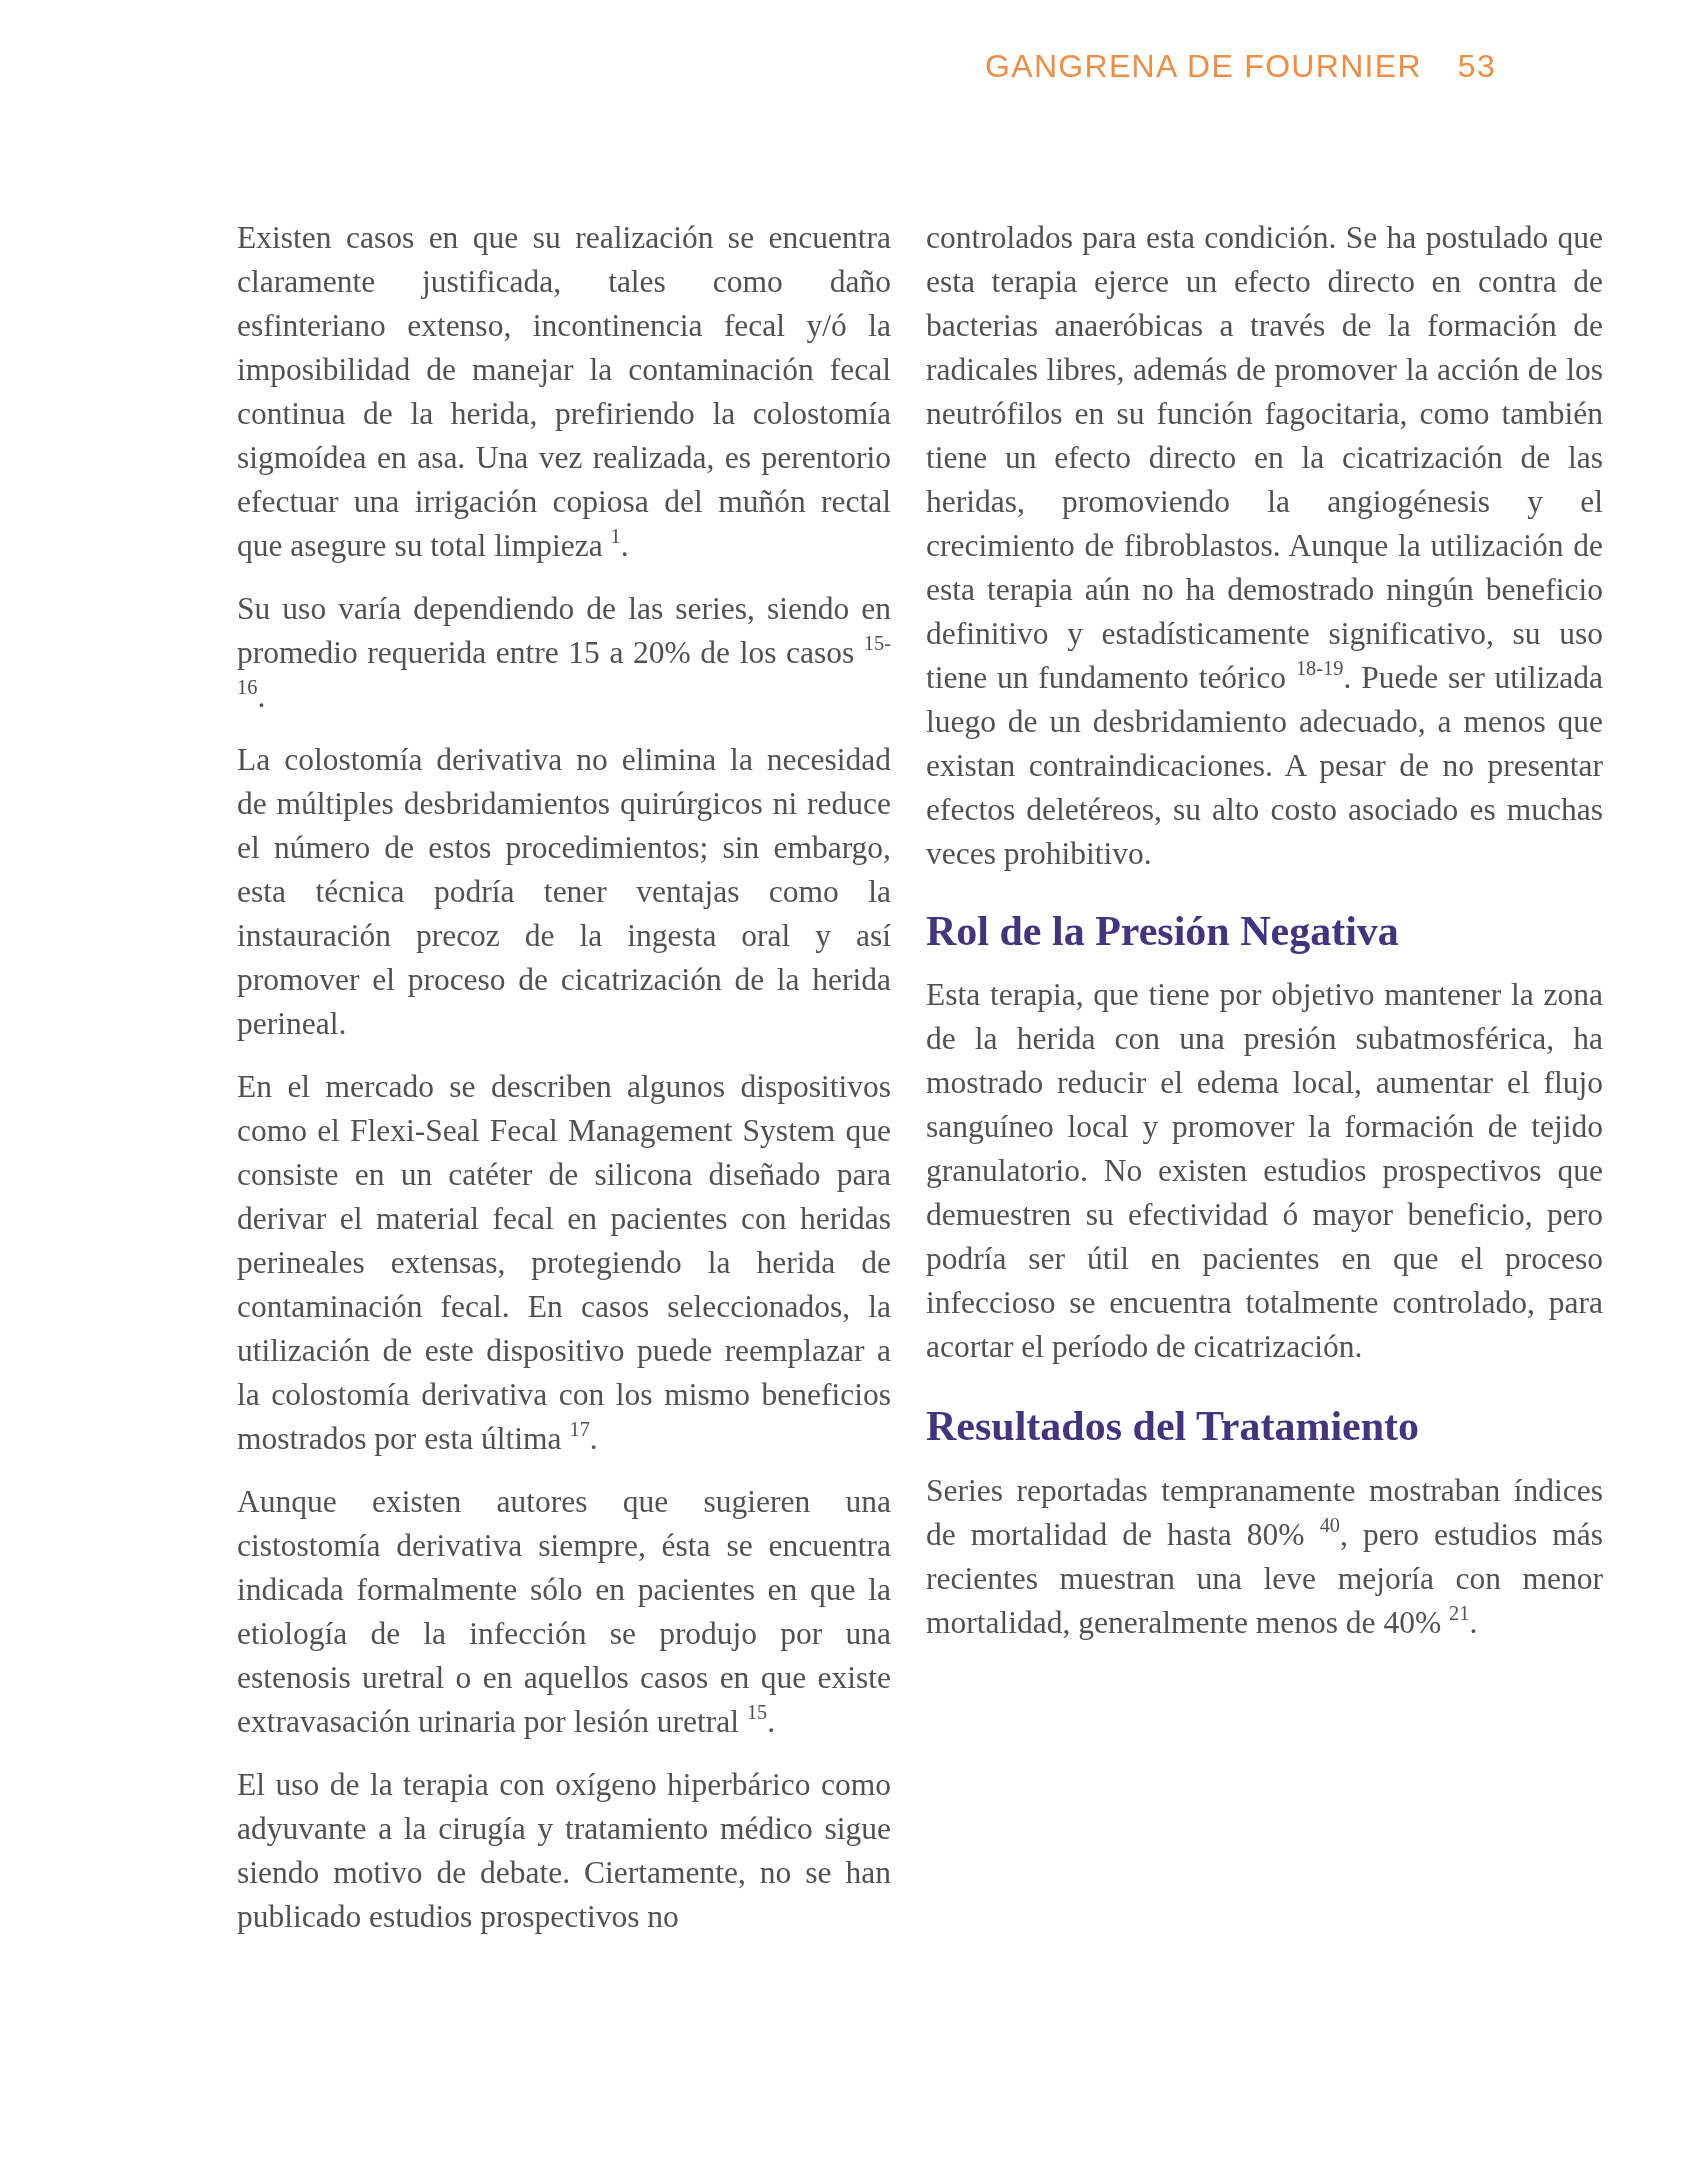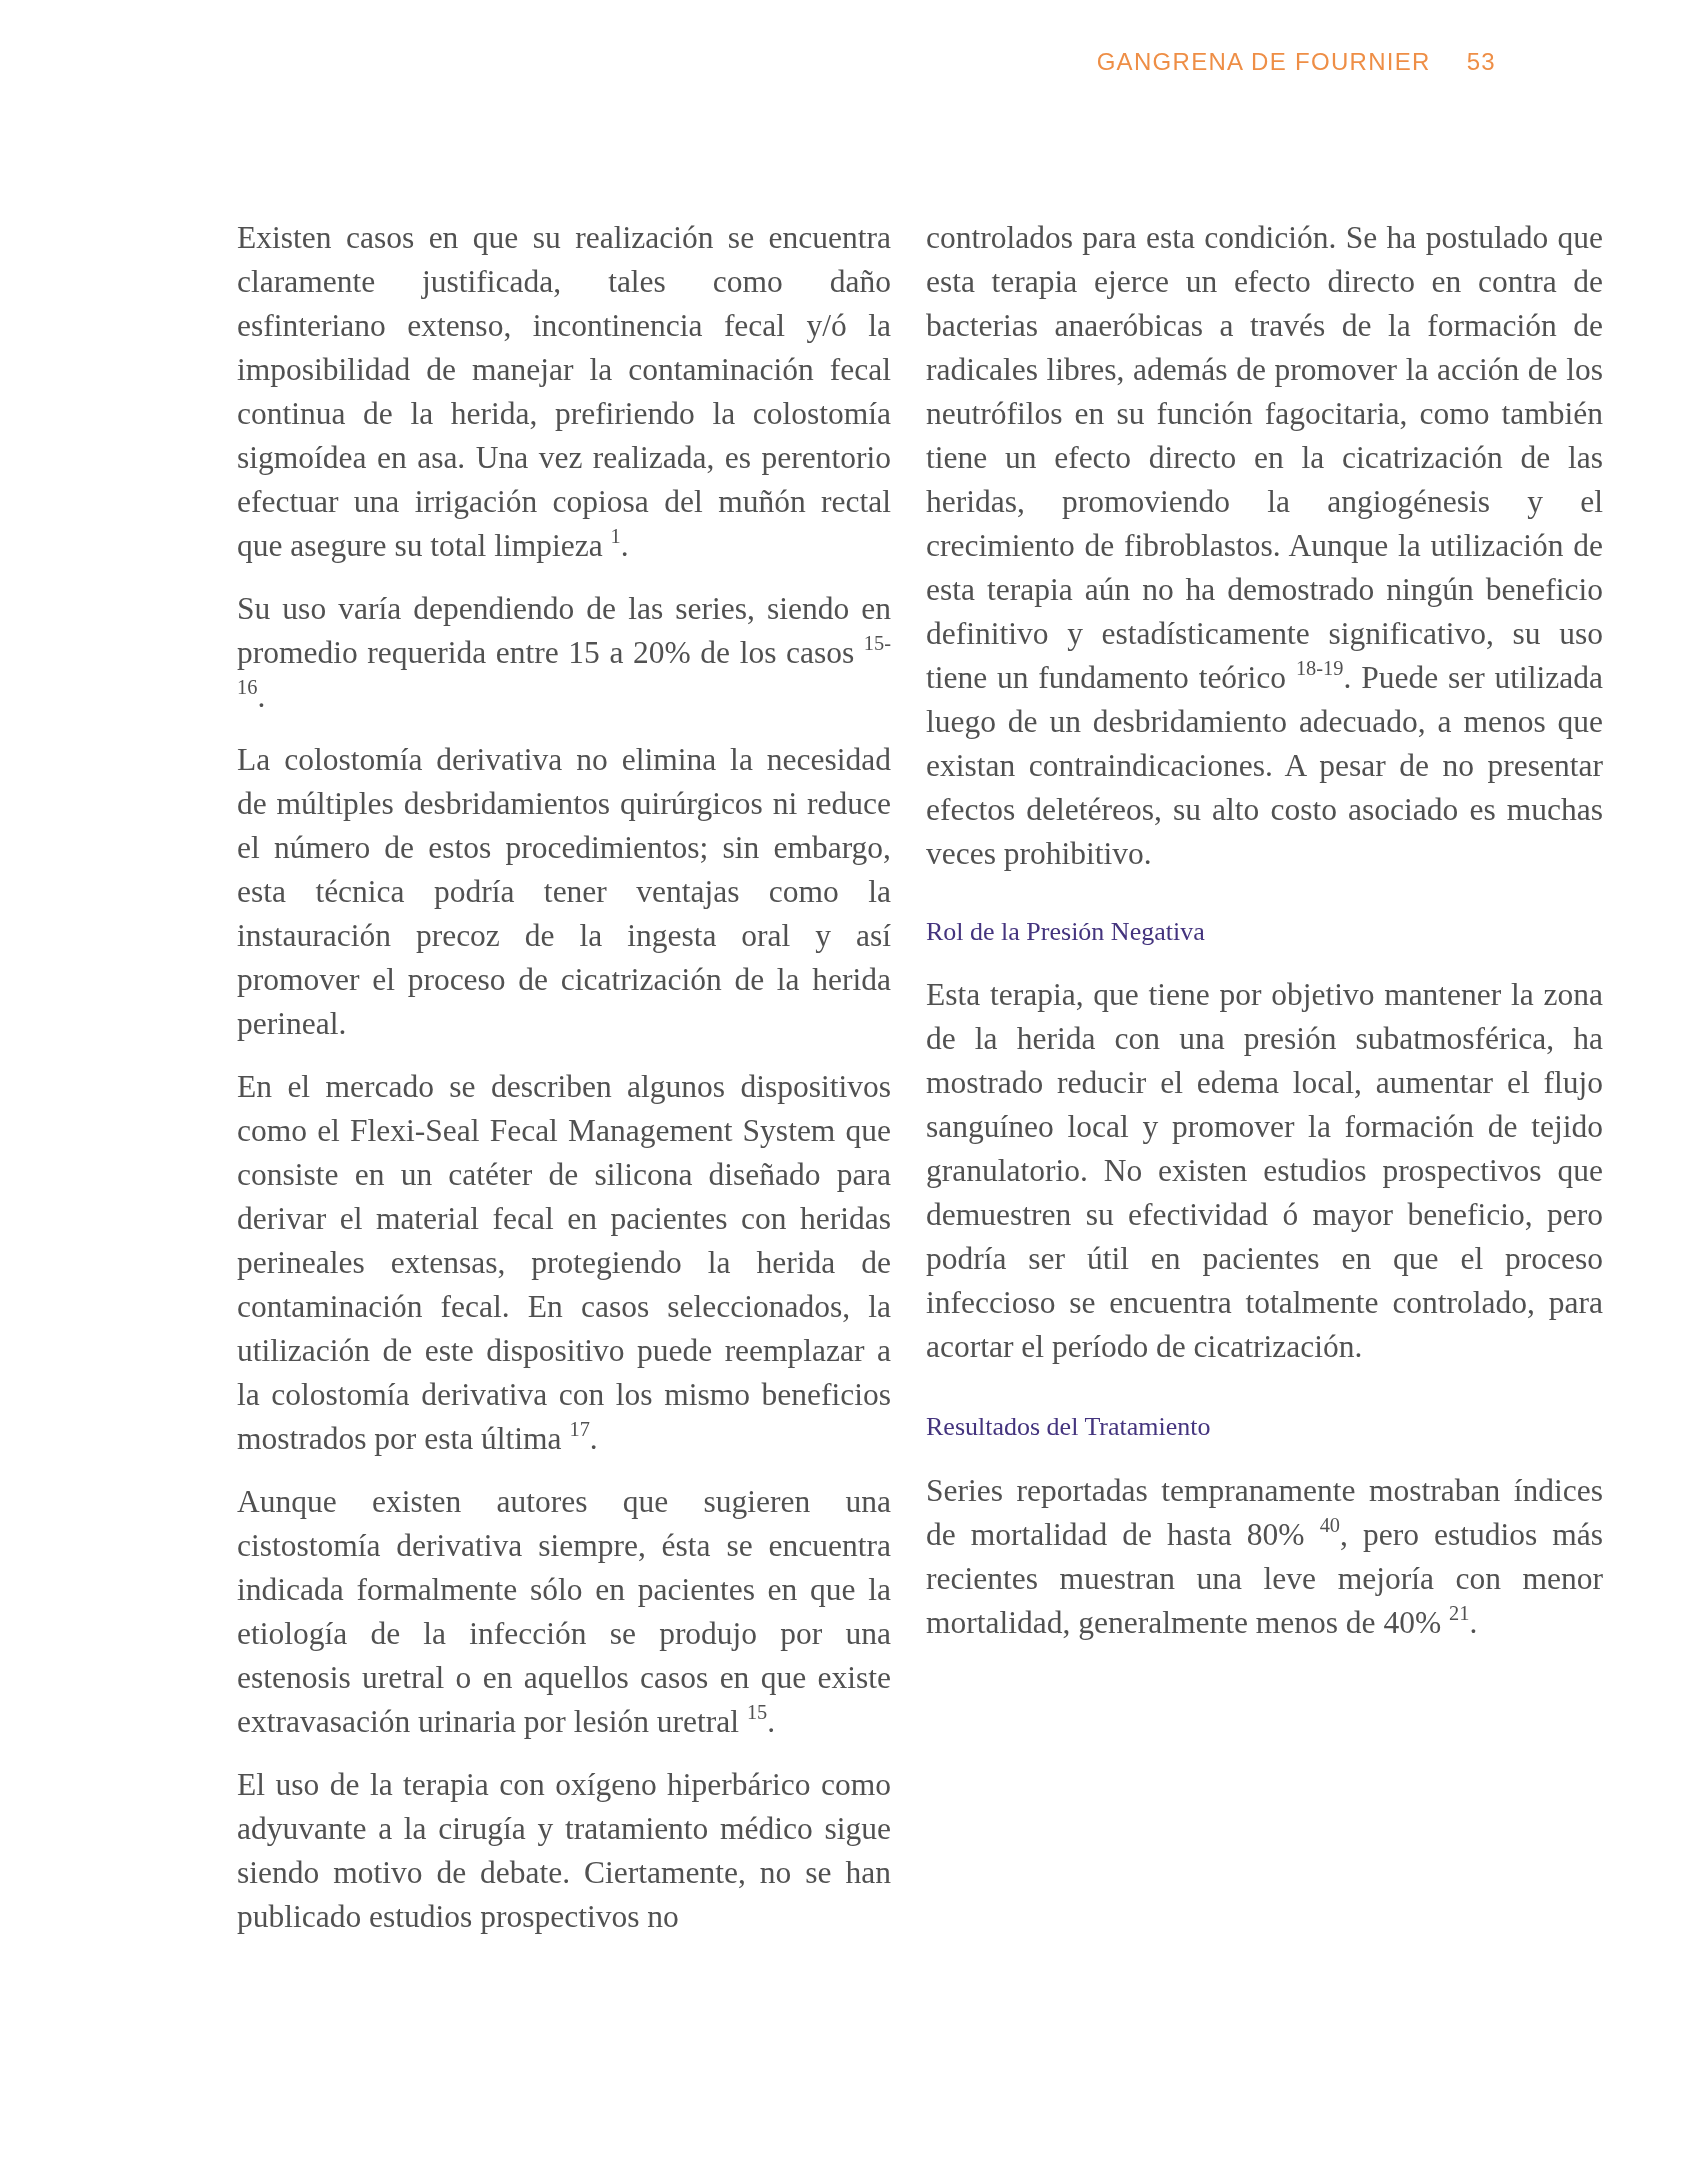--- a/index.html
+++ b/index.html
@@ -20,21 +20,21 @@
     background: #ffffff;
   }
   .running-header {
     position: absolute;
     top: 48px;
     right: 208px;
     display: flex;
     align-items: baseline;
     gap: 36px;
     font-family: "Liberation Sans", sans-serif;
-    font-size: 24px;
+    font-size: 32px;
     font-weight: 400;
     letter-spacing: 1.3px;
     color: #EE8E46;
     white-space: nowrap;
     text-align: right;
   }
   .columns {
     position: absolute;
     left: 237px;
     top: 216px;
@@ -49,23 +49,23 @@
     margin: 0 0 19px 0;
     font-size: 31.5px;
     line-height: 44px;
     text-align: justify;
     color: #515151;
     hyphens: auto;
     -webkit-hyphens: auto;
   }
   .section-heading {
     margin: 34px 0 20.4px 0;
-    font-size: 26px;
+    font-size: 42px;
     line-height: 43px;
-    font-weight: 400;
+    font-weight: 700;
     color: #44347E;
   }
   .col > :first-child { margin-top: 0; }
   sup.ref {
     font-size: 20.4px;
     line-height: 0;
     vertical-align: baseline;
     position: relative;
     top: -12.8px;
   }

